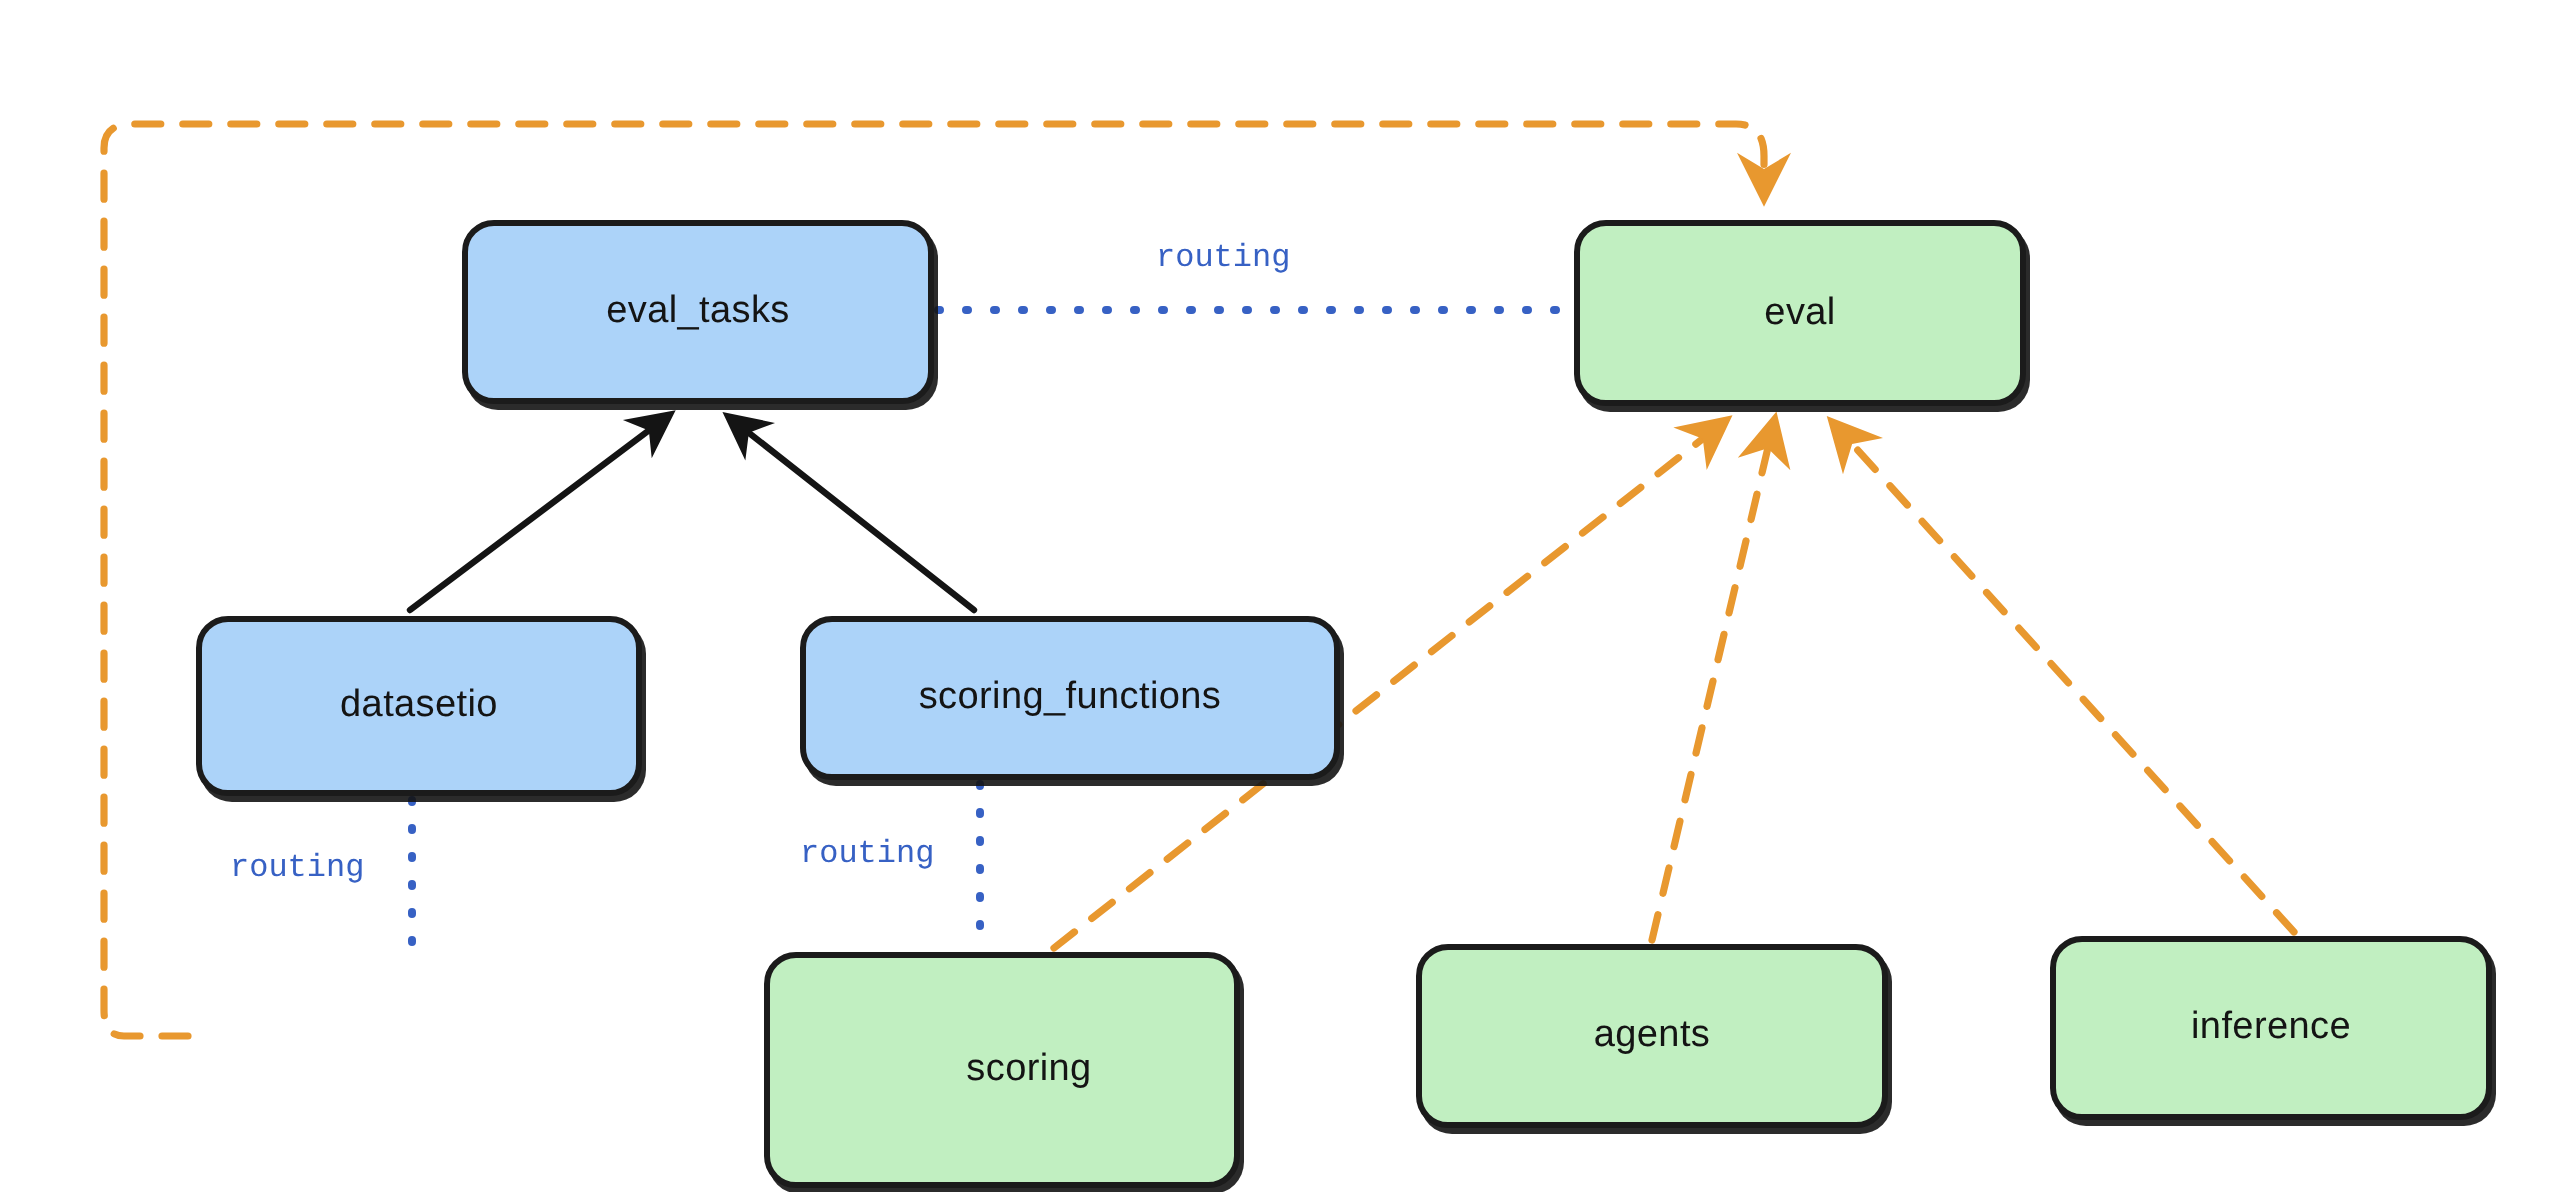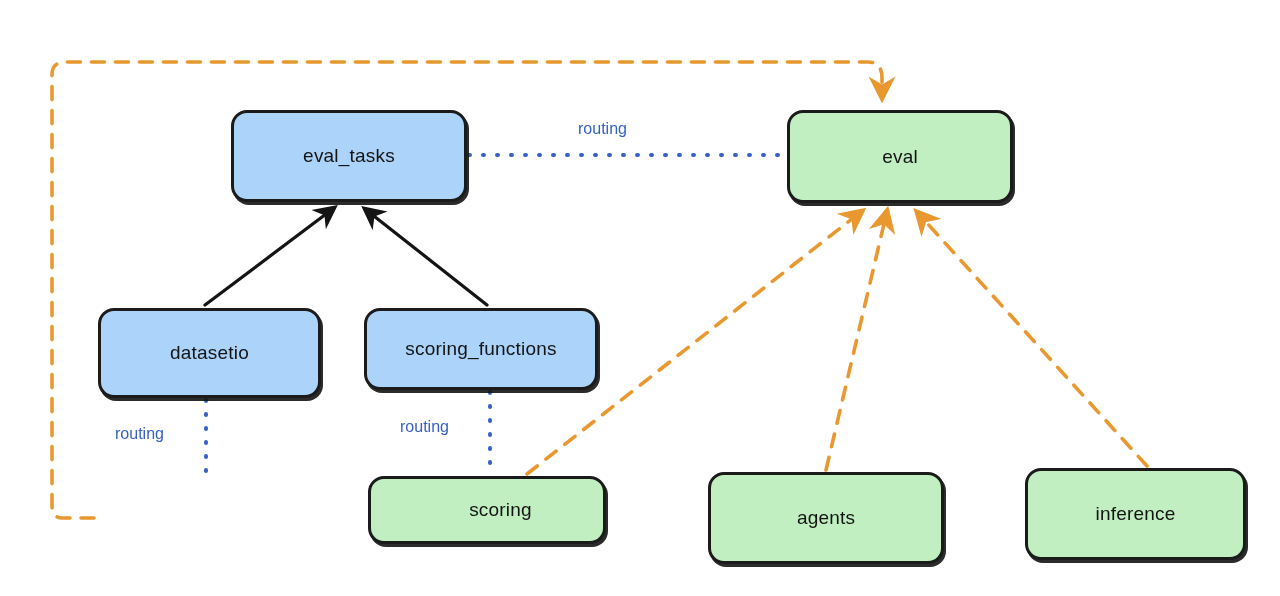--- a/index.html
+++ b/index.html
@@ -47,21 +47,21 @@
   .node.provider {
     background: #c1efc1;
   }
   .node .node-label {
     pointer-events: none;
     white-space: nowrap;
   }
   .edge-label {
     position: absolute;
     color: #3761c4;
-    font-family: Liberation Sans, sans-serif;
+    font-family: Liberation Mono, monospace;
     font-size: 16px;
     white-space: nowrap;
   }
 </style>
 </head>
 <body>
 
 <div id="canvas">
 
   <svg id="edges" viewBox="0 0 1280 596" xmlns="http://www.w3.org/2000/svg">
@@ -98,26 +98,26 @@
   </div>
 
   <div class="node provider" style="left:787px; top:110px; width:226px; height:93px;">
     <span class="node-label">eval</span>
   </div>
 
   <div class="node api" style="left:98px; top:308px; width:223px; height:90px;">
     <span class="node-label">datasetio</span>
   </div>
 
-  <div class="node api" style="left:364px; top:308px; width:234px; height:82px;">
+  <div class="node api" style="left:400px; top:308px; width:270px; height:82px;">
     <span class="node-label">scoring_functions</span>
   </div>
 
 
-  <div class="node provider" style="left:368px; top:476px; width:238px; height:68px;padding-left:27px;">
+  <div class="node provider" style="left:382px; top:476px; width:238px; height:118px;padding-left:27px;">
     <span class="node-label">scoring</span>
   </div>
 
   <div class="node provider" style="left:708px; top:472px; width:236px; height:92px;">
     <span class="node-label">agents</span>
   </div>
 
   <div class="node provider" style="left:1025px; top:468px; width:221px; height:92px;">
     <span class="node-label">inference</span>
   </div>

